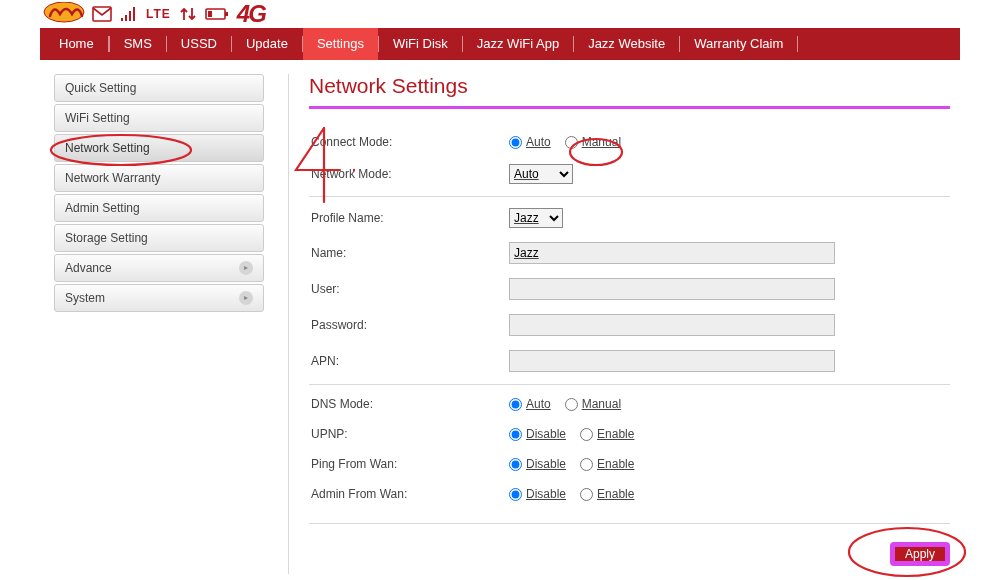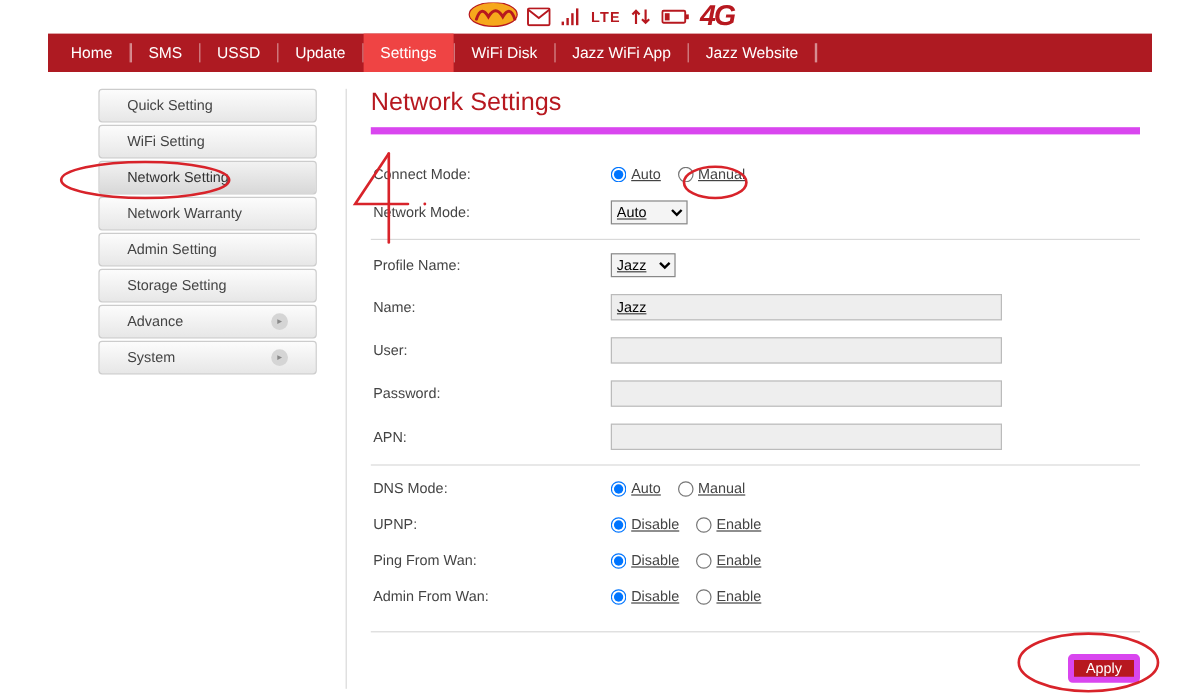--- a/index.html
+++ b/index.html
@@ -14,21 +14,21 @@
     position: relative;
   }
   .page {
     width: 920px;
     margin: 0 auto;
     position: relative;
   }
   .header {
     height: 28px;
     display: flex;
-    justify-content: center;
+    justify-content: flex-start;
     align-items: center;
     padding: 0 2px;
   }
   .logo svg { display: block; }
   .header-right { display: flex; align-items: center; gap: 8px; }
   .hicon { color: #b7181f; display: flex; align-items: center; }
   .lte-text { font-size: 12px; font-weight: bold; color: #b7181f; letter-spacing: 1px; }
   .fourg {
     font-family: Arial, sans-serif;
     font-weight: 900;
@@ -69,30 +69,29 @@
     width: 224px;
     flex-shrink: 0;
     padding-left: 14px;
   }
   .side-item {
     height: 28px;
     line-height: 28px;
     border: 1px solid #ccc;
     border-radius: 3px;
     margin-bottom: 2px;
-    padding: 0 23px;
+    padding: 0 10px;
     font-size: 12px;
     color: #444;
     cursor: pointer;
     background: linear-gradient(#fcfcfc,#e7e7e7);
     position: relative;
     display: flex;
     justify-content: space-between;
     align-items: center;
-    margin-left: 28px;
   }
   .side-item.active {
     background: linear-gradient(#f2f2f2,#d8d8d8);
     color: #333;
   }
   .side-arrow {
     width: 14px; height: 14px;
     border-radius: 50%;
     background: #d5d5d5;
     display: flex; align-items: center; justify-content: center;
@@ -108,21 +107,21 @@
   .main {
     flex: 1;
     padding-right: 10px;
     position: relative;
   }
   .main h1 {
     color: #b7181f;
     font-size: 21px;
     font-weight: normal;
     padding-bottom: 8px;
-    border-bottom: 6px solid #d946ef;
+    border-bottom: 3px solid #d946ef;
     margin-bottom: 18px;
   }
   .form-row {
     display: flex;
     align-items: center;
     padding: 7px 0;
     min-height: 30px;
   }
   .form-row.underline { border-bottom: 1px solid #d9d9d9; padding-bottom: 12px; margin-bottom: 4px; }
   .form-label {
@@ -227,20 +226,21 @@
       <div class="nav-item">Update</div>
       <div class="nav-sep"></div>
       <div class="nav-item active">Settings</div>
       <div class="nav-sep"></div>
       <div class="nav-item">WiFi Disk</div>
       <div class="nav-sep"></div>
       <div class="nav-item">Jazz WiFi App</div>
       <div class="nav-sep"></div>
       <div class="nav-item">Jazz Website</div>
       <div class="nav-sep"></div>
+      <div class="nav-item">Warranty Claim</div>
       <div class="nav-sep"></div>
     </div>
 
   <div class="content">
     <div class="sidebar" id="sidebar">
         <div class="side-item">
           <span>Quick Setting</span>
         </div>
         <div class="side-item">
           <span>WiFi Setting</span>

